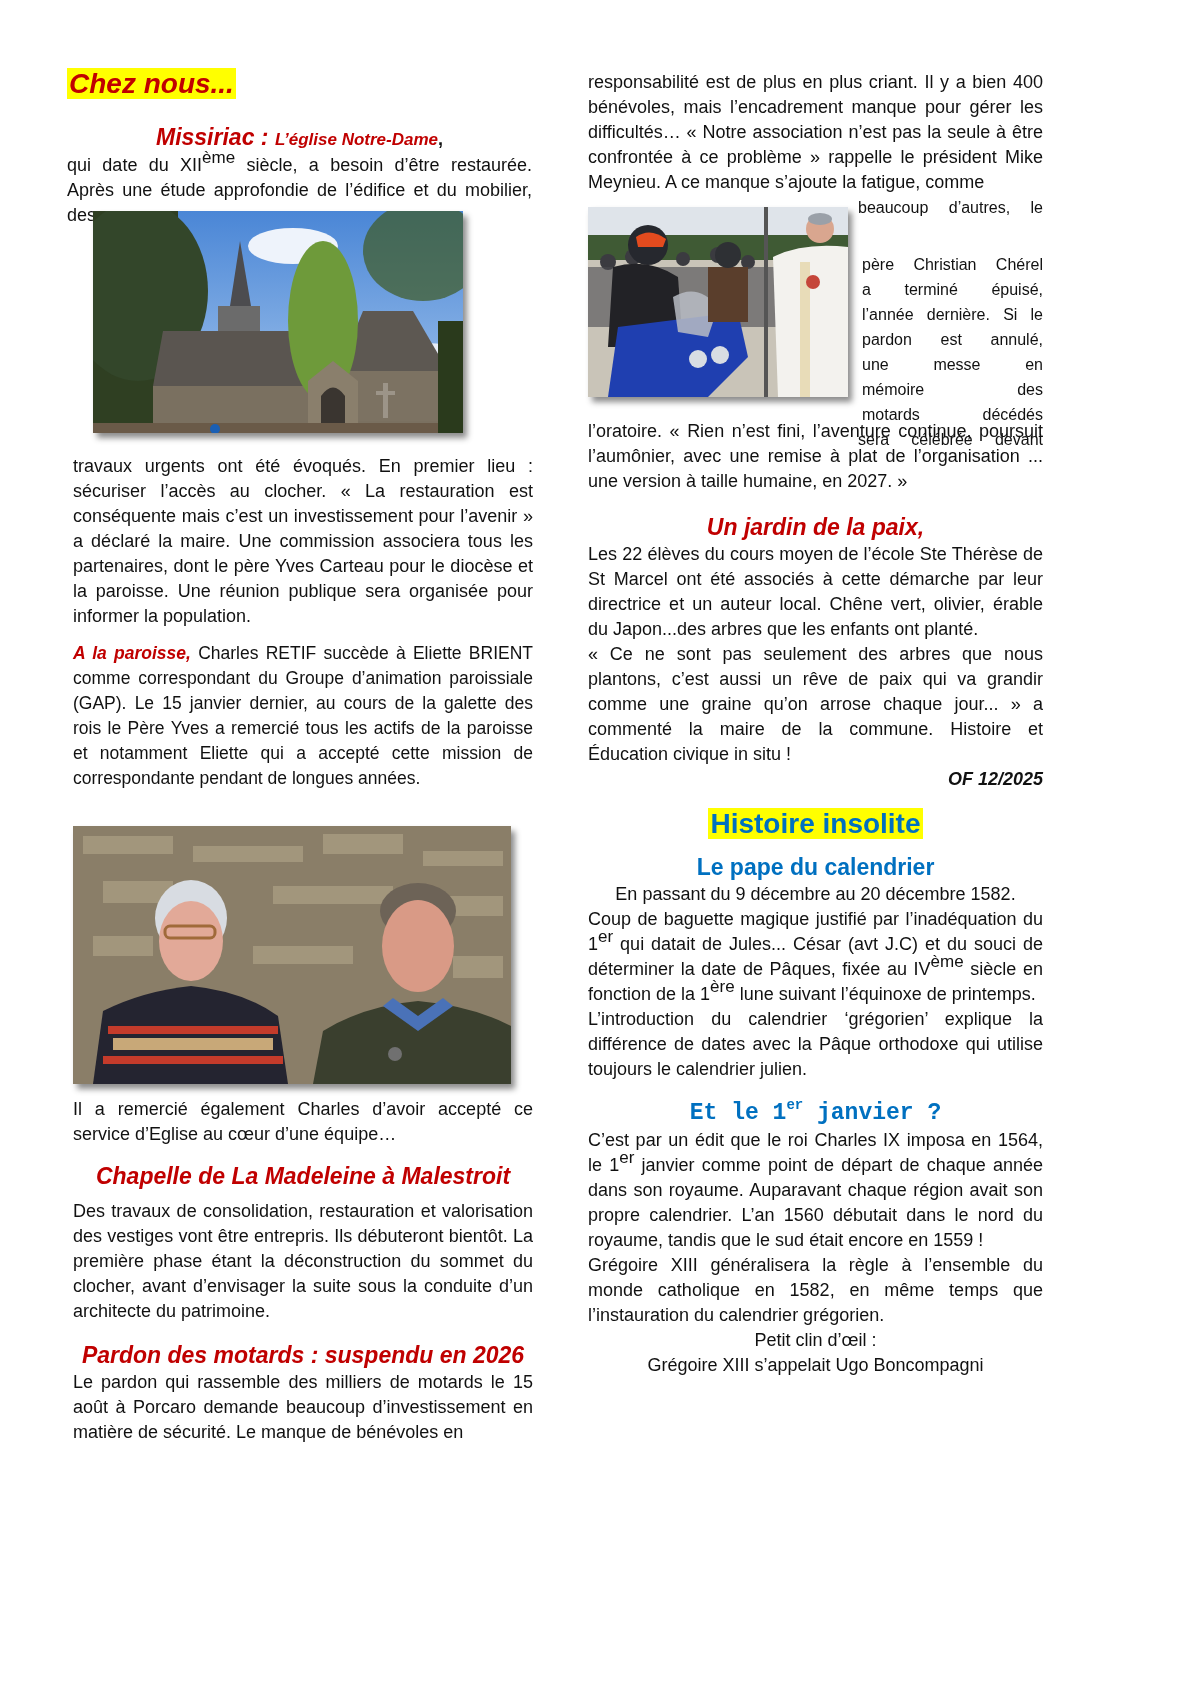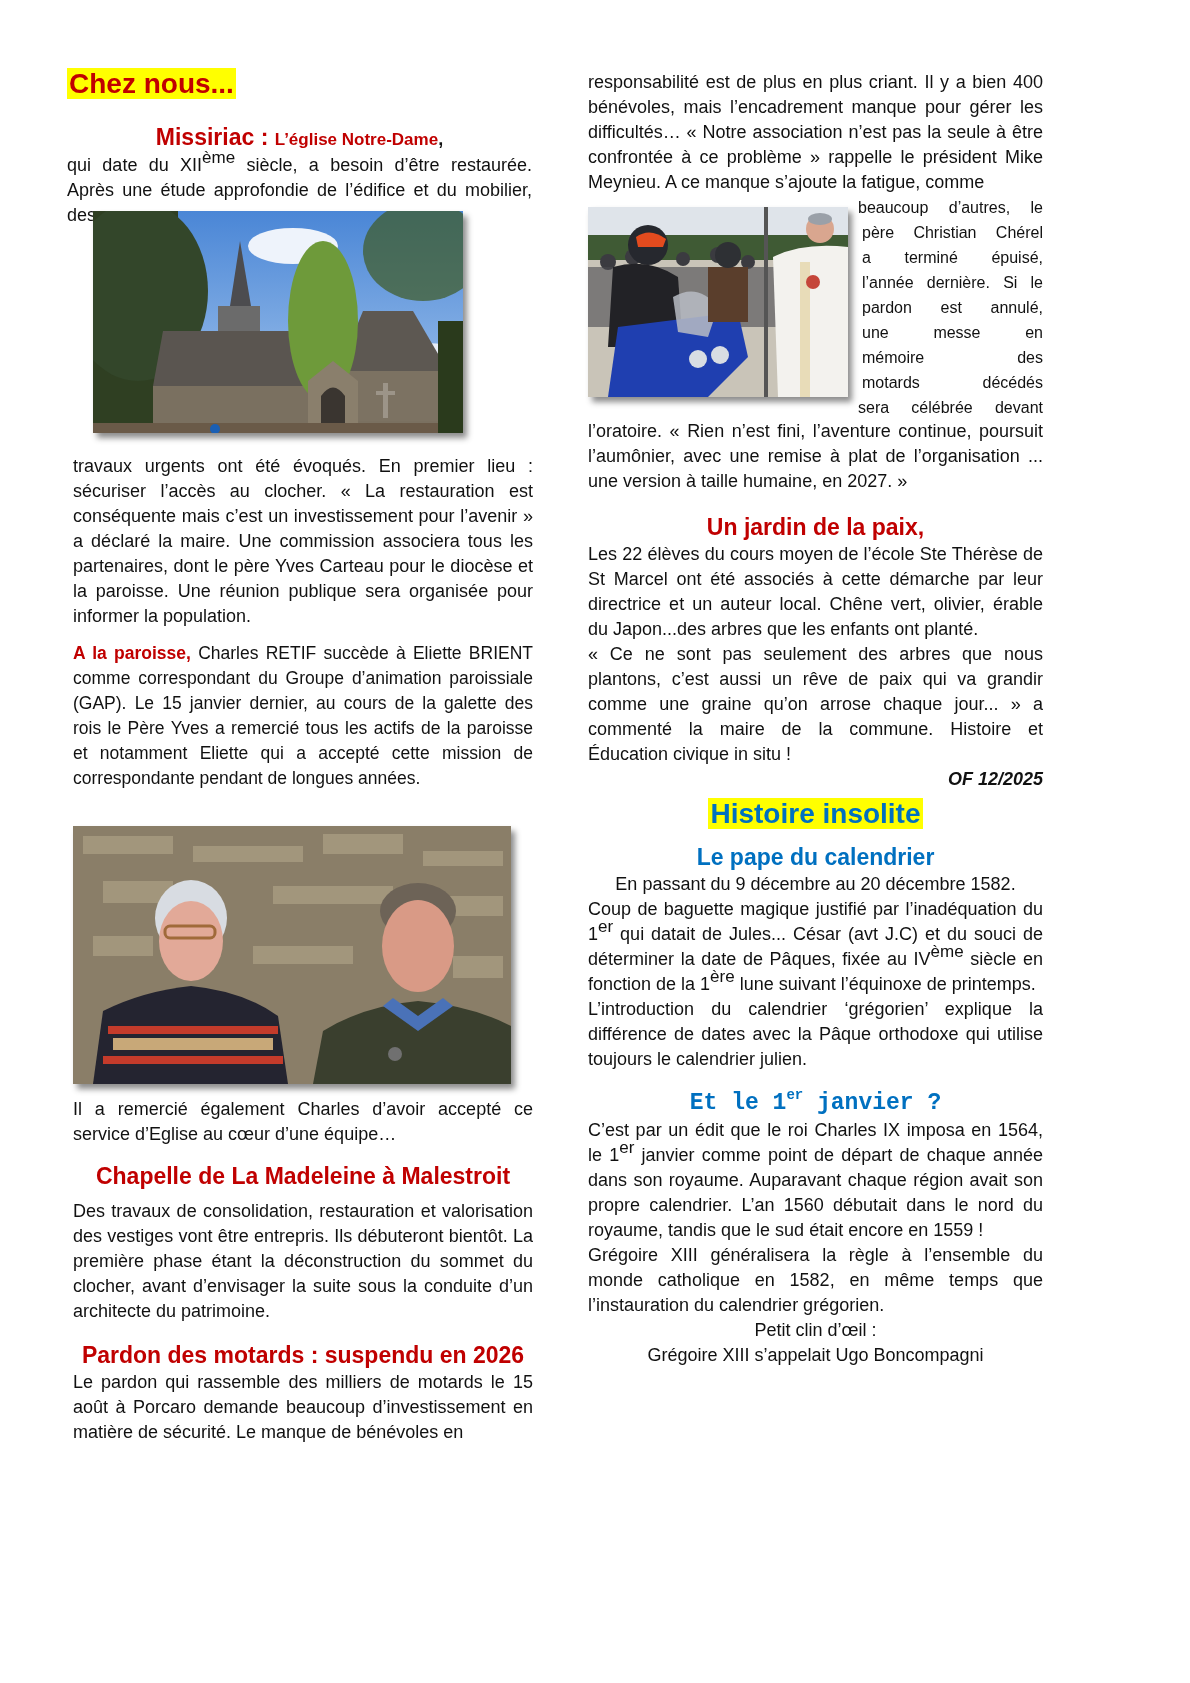--- a/index.html
+++ b/index.html
@@ -3,21 +3,21 @@
 <meta charset="utf-8">
 <style>
   html, body { margin: 0; padding: 0; background: #ffffff; }
   body { width: 1190px; height: 1683px; position: relative; overflow: hidden;
          font-family: "Liberation Sans", sans-serif; color: #111; }
   .col { position: absolute; top: 0; width: 460px; font-size: 18px; line-height: 25px; }
   .left { left: 73px; }
   .right { left: 637px; width: 492px; }
   p { margin: 0; text-align: center; }
   .just { text-align: justify; }
-  .red { color: #c00000; font-weight: bold; }
+  .red { color: #c00000; font-weight: bold; font-style: italic; }
   .blue { color: #0070c0; font-weight: bold; }
   .hl { background: #ffff00; }
   .abs { position: absolute; }
   sup { font-size: 17px; line-height: 0; vertical-align: 8px; }
   .it { }
   .photo { position: absolute; box-shadow: 4px 5px 6px rgba(0,0,0,0.45); overflow: hidden; }
   .h1 { font-size: 28px; font-weight: bold; line-height: 36px; padding: 0 2px; }
   .h2 { font-size: 23px; line-height: 30px; }
 </style>
 </head>
@@ -145,39 +145,39 @@
     <path d="M185,50 Q215,35 260,40 L260,190 L190,190 Z" fill="#f3f2ee"></path>
     <rect x="212" y="55" width="10" height="135" fill="#e8dcb8"></rect>
     <circle cx="232" cy="22" r="14" fill="#d9a68f"></circle>
     <ellipse cx="232" cy="12" rx="12" ry="6" fill="#9aa0a8"></ellipse>
     <circle cx="225" cy="75" r="7" fill="#c5463a"></circle>
   </svg>
 </div>
 
 <div class="abs" style="left:858px;top:195px;width:185px;font-size:16px;line-height:25px;">
   <p class="just" style="text-align-last:justify;">beaucoup d’autres, le</p>
-  <p class="just" style="text-align-last:justify;padding-left:4px;">père Christian Chérel</p>
+  <p class="just" style="text-align-last:justify;padding-left:4px;margin-top:32px;">père Christian Chérel</p>
   <p class="just" style="text-align-last:justify;padding-left:4px;">a terminé épuisé,</p>
   <p class="just" style="text-align-last:justify;padding-left:4px;">l’année dernière. Si le</p>
   <p class="just" style="text-align-last:justify;padding-left:4px;">pardon est annulé,</p>
   <p class="just" style="text-align-last:justify;padding-left:4px;">une messe en</p>
   <p class="just" style="text-align-last:justify;padding-left:4px;">mémoire des</p>
   <p class="just" style="text-align-last:justify;padding-left:4px;">motards décédés</p>
   <p class="just" style="text-align-last:justify;">sera célébrée devant</p>
 </div>
 
 <div class="col right" style="left:588px;top:419px;width:455px;">
   <p class="just"><span>l’oratoire. </span><span class="it">« Rien n’est fini, l’aventure continue,</span><span> poursuit l’aumônier, </span><span class="it">avec une remise à plat de l’organisation ... une version à taille humaine, en 2027. »</span></p>
 
   <p class="red h2" style="margin-top:18px;">Un jardin de la paix,</p>
   <p class="just">Les 22 élèves du cours moyen de l’école Ste Thérèse de St Marcel ont été associés à cette démarche par leur directrice et un auteur local. Chêne vert, olivier, érable du Japon...des arbres que les enfants ont planté.</p>
   <p class="just"><span class="it">« Ce ne sont pas seulement des arbres que nous plantons, c’est aussi un rêve de paix qui va grandir comme une graine qu’on arrose chaque jour... »</span><span> a commenté la maire de la commune. Histoire et Éducation civique in situ !</span></p>
   <p style="text-align:right;font-weight:bold;font-style:italic;">OF 12/2025</p>
 
-  <p style="margin-top:4px;"><span class="h1 hl blue">Histoire insolite</span></p>
+  <p style="margin-top:14px;"><span class="h1 hl blue">Histoire insolite</span></p>
 
   <p class="blue h2" style="margin-top:10px;">Le pape du calendrier</p>
   <p>En passant du 9 décembre au 20 décembre 1582.</p>
   <p class="just"><span>Coup de baguette magique justifié par l’inadéquation du 1</span><sup>er</sup><span> qui datait de Jules... César (avt J.C) et du souci de déterminer la date de Pâques, fixée au IV</span><sup>ème</sup><span> siècle en fonction de la 1</span><sup>ère</sup><span> lune suivant l’équinoxe de printemps.</span></p>
   <p class="just">L’introduction du calendrier ‘grégorien’ explique la différence de dates avec la Pâque orthodoxe qui utilise toujours le calendrier julien.</p>
 
   <p class="blue h2" style="margin-top:16px;font-family:Liberation Mono, monospace;"><span>Et le 1</span><sup style="font-size:14px;vertical-align:10px;">er</sup><span> janvier ?</span></p>
   <p class="just"><span>C’est par un édit que le roi Charles IX imposa en 1564, le 1</span><sup>er</sup><span> janvier comme point de départ de chaque année dans son royaume. Auparavant chaque région avait son propre calendrier. L’an 1560 débutait dans le nord du royaume, tandis que le sud était encore en 1559 !</span></p>
   <p class="just">Grégoire XIII généralisera la règle à l’ensemble du monde catholique en 1582, en même temps que l’instauration du calendrier grégorien.</p>
   <p>Petit clin d’œil :</p>

